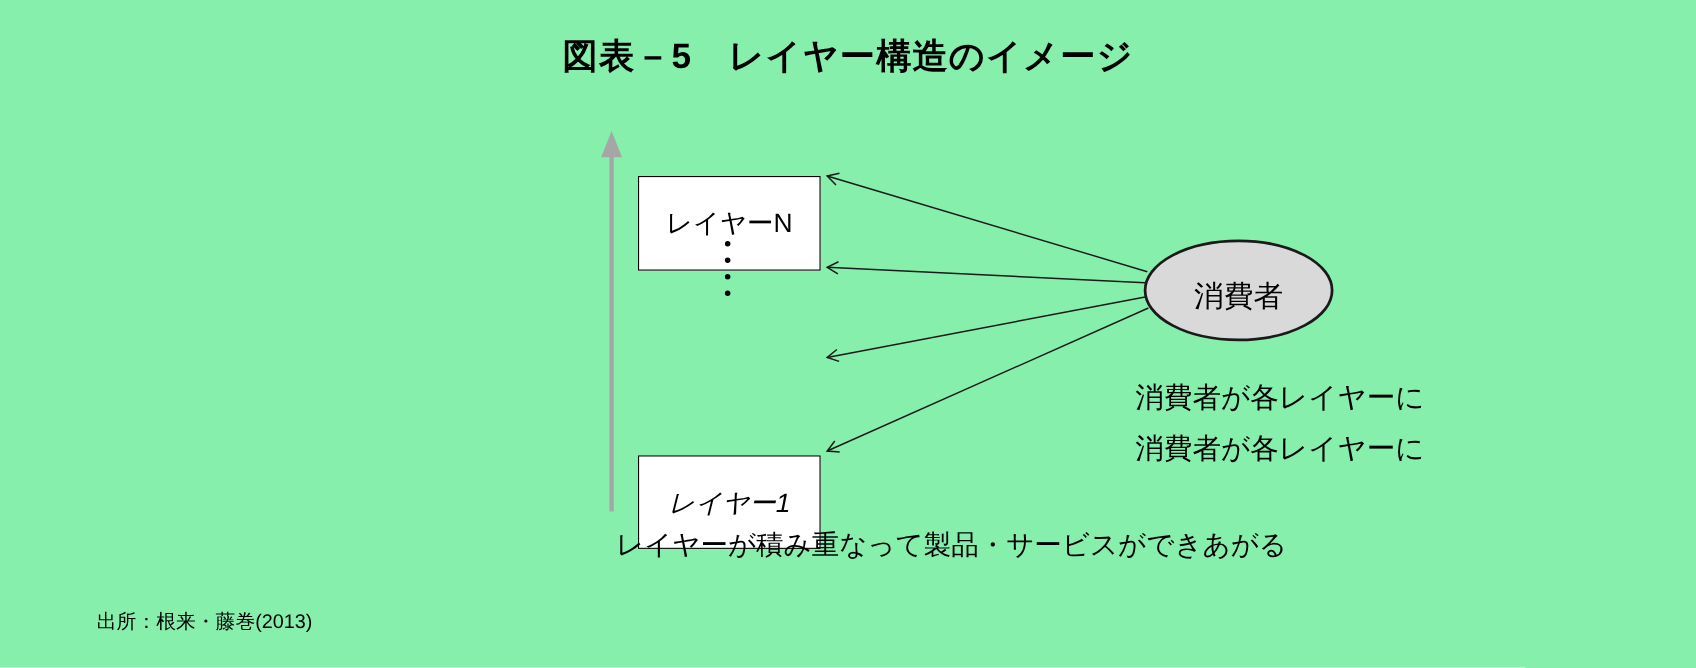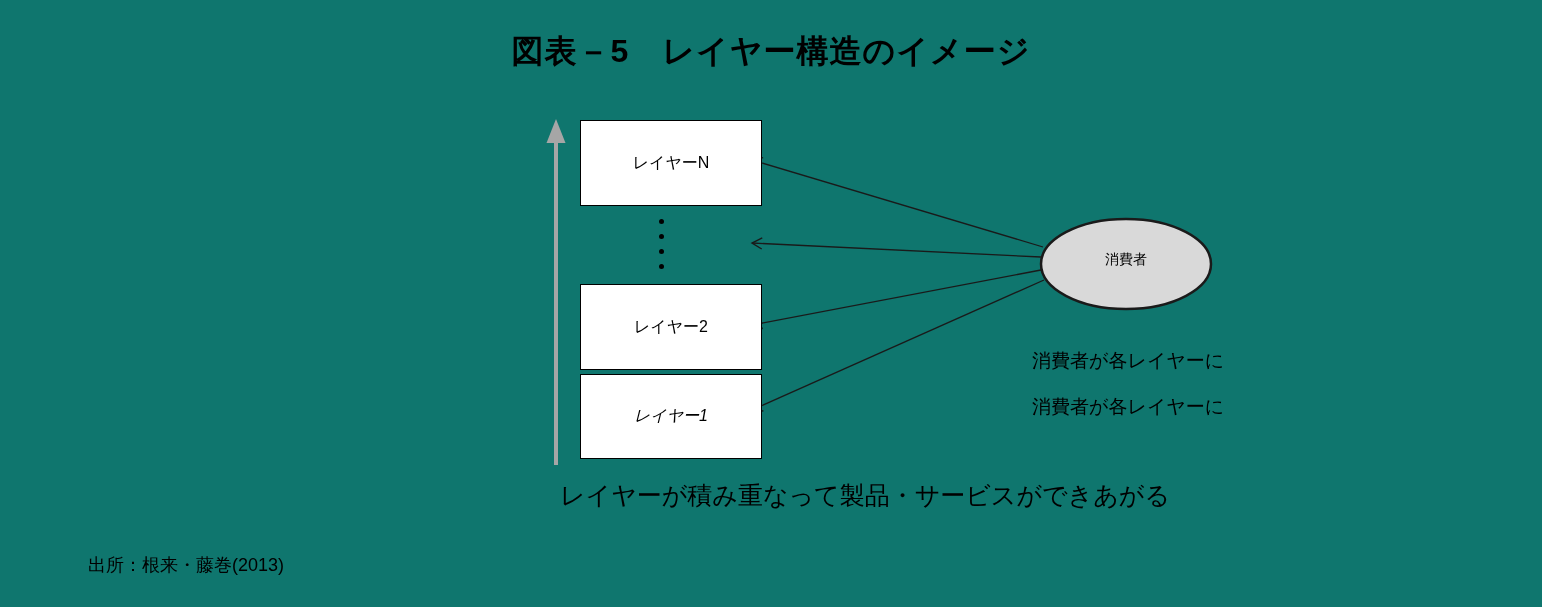--- a/index.html
+++ b/index.html
@@ -1,21 +1,21 @@
 <!DOCTYPE html>
 <html><head>
 <meta charset="utf-8">
 <style>
   * { margin: 0; padding: 0; box-sizing: border-box; }
   html, body { background: #ffffff; }
   .page {
     position: relative;
     width: 1542px;
     height: 607px;
-    background: #0f766e;
+    background: #86efac;
     color: #000;
     font-family: "Liberation Sans", "DejaVu Sans", sans-serif;
     overflow: hidden;
   }
   .title {
     position: absolute;
     top: 30px; left: 0;
     width: 100%;
     text-align: center;
     font-size: 32px;
@@ -24,28 +24,29 @@
   }
   svg.overlay {
     position: absolute;
     left: 0; top: 0;
     width: 1542px; height: 607px;
     pointer-events: none;
   }
   .box {
     position: absolute;
     left: 580px;
-    width: 182px;
+    width: 166px;
     height: 86px;
     border: 1.5px solid #000;
     background: #fff;
     display: flex;
     align-items: center;
     justify-content: center;
-    font-size: 16px;
+    font-size: 24px;
+    margin-top: 40px;
   }
   .box-n { top: 120px; }
   .box-2 { top: 284px; }
   .box-1 { top: 374px; height: 85px; font-style: italic; }
   .dots {
     position: absolute;
     left: 659px; top: 219px;
     display: flex;
     flex-direction: column;
     gap: 10px;
@@ -62,26 +63,26 @@
     width: 200px;
     text-align: center;
     font-size: 21px;
     line-height: 42px;
   }
   .ellipse-label {
     position: absolute;
     left: 1046px; top: 251px;
     width: 160px;
     text-align: center;
-    font-size: 14px;
+    font-size: 27px;
   }
   .right-caption {
     position: absolute;
     left: 1032px; top: 338px;
-    font-size: 19px;
+    font-size: 26px;
     line-height: 46px;
   }
   .bottom-caption {
     position: absolute;
     left: 560px; top: 479px;
     font-size: 25px;
   }
   .source {
     position: absolute;
     left: 88px; top: 553px;
@@ -117,23 +118,20 @@
     <span>レイヤーN</span>
   </div>
 
   <div class="dots">
     <i></i>
       <i></i>
       <i></i>
       <i></i>
   </div>
 
-  <div class="box box-2">
-    <span>レイヤー2</span>
-  </div>
 
   <div class="box box-1">
     <span>レイヤー1</span>
   </div>
 
   <div class="left-label">
   </div>
 
   <div class="ellipse-label">消費者</div>
 

